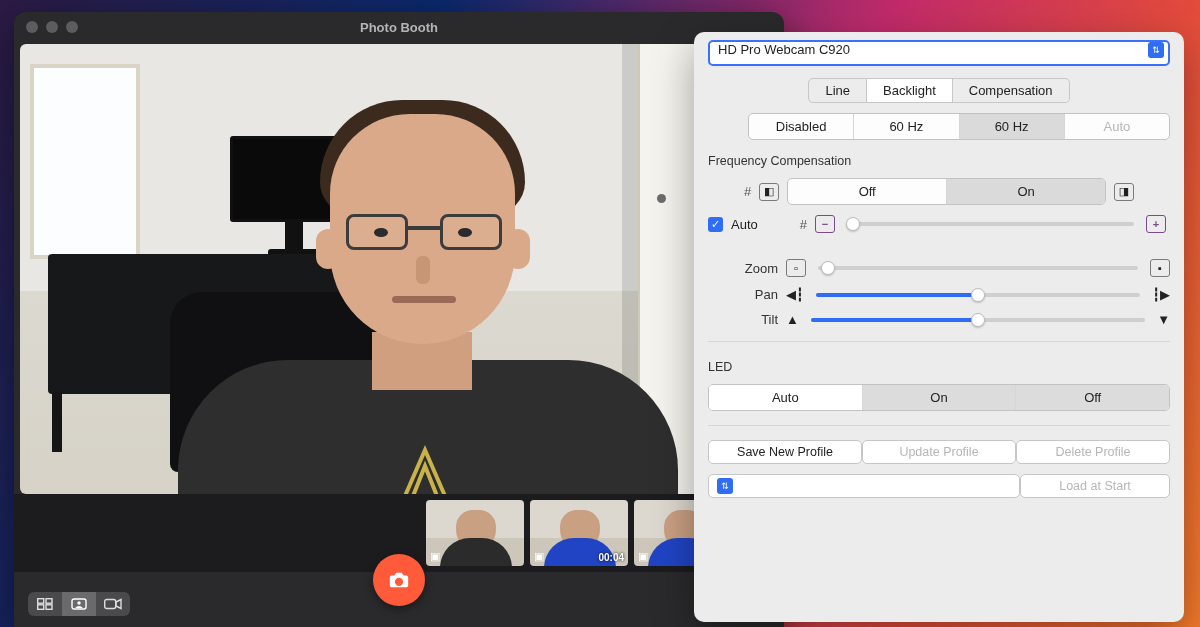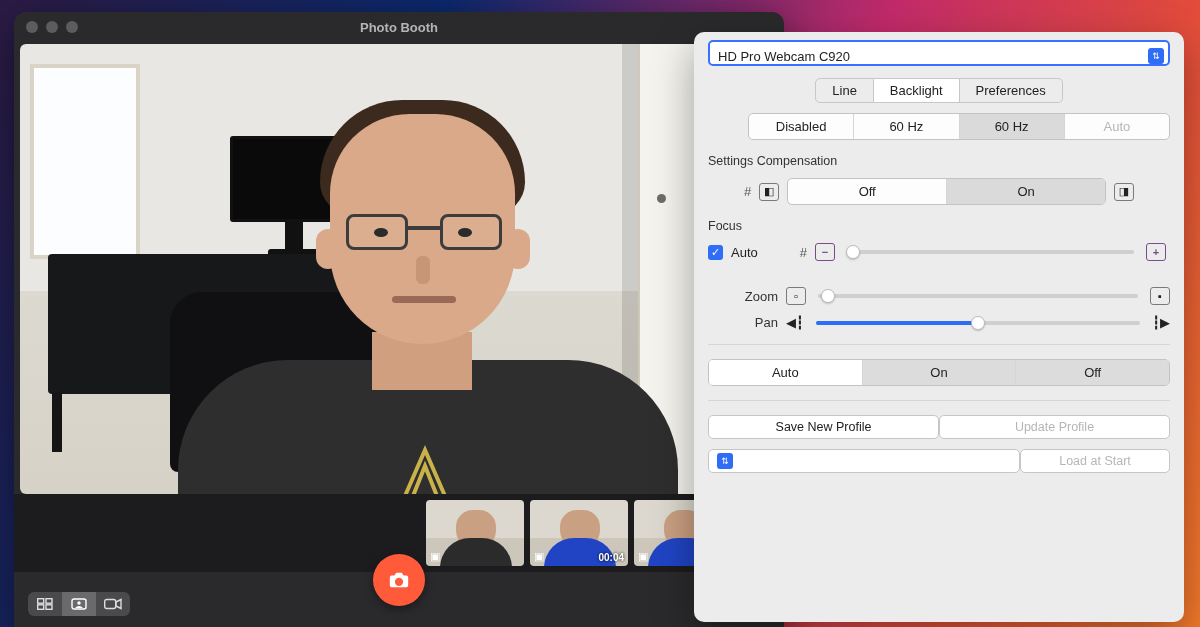--- a/index.html
+++ b/index.html
@@ -78,21 +78,21 @@
     position:absolute; right:16px; top:32px; width:490px; height:590px;
     background:#ececec; border-radius:10px; box-shadow:0 14px 40px rgba(0,0,0,.35);
     display:flex; flex-direction:column; font-size:13px; color:#222;
   }
   .ws-titlebar{height:26px;display:flex;align-items:center;position:relative;}
   .ws-titlebar .traffic{margin-left:10px;}
   .ws-titlebar .tl-red{background:#ff5f57;} .ws-titlebar .tl-yellow{background:#febc2e;} .ws-titlebar .tl-green{background:#c6c6c6;}
   .ws-title{position:absolute;left:0;right:0;text-align:center;font-size:13px;color:#3a3a3a;}
 
   .ws-body{padding:8px 14px 12px 14px; display:flex; flex-direction:column; gap:10px; overflow:hidden;}
-  .ws-select{display:flex;align-items:flex-end;border:2px solid #3a70ff;border-radius:5px;background:#fff;height:26px;padding:0 4px 0 8px;}
+  .ws-select{display:flex;align-items:flex-start;border:2px solid #3a70ff;border-radius:5px;background:#fff;height:26px;padding:0 4px 0 8px;}
   .ws-select span{flex:1;}
   .ws-select .caret{width:16px;height:16px;background:#2f6df6;border-radius:3px;display:flex;align-items:center;justify-content:center;color:#fff;font-size:9px;line-height:8px;}
 
   .ws-tabs{display:flex;justify-content:center;gap:0;margin-top:2px;}
   .ws-tab{padding:4px 16px;border:1px solid #c7c7c7;background:#ececec;font-size:13px;}
   .ws-tab:first-child{border-radius:5px 0 0 5px;}
   .ws-tab:last-child{border-radius:0 5px 5px 0;border-left:none;}
   .ws-tab.mid{border-left:none;}
   .ws-tab.active{background:#fff;}
 
@@ -236,42 +236,41 @@
 
   <div class="ws-body">
     <div class="ws-select">
       <span>HD Pro Webcam C920</span>
       <div class="caret">⇅</div>
     </div>
 
     <div class="ws-tabs">
       <div class="ws-tab">Line</div>
       <div class="ws-tab mid active">Backlight</div>
-      <div class="ws-tab">Preferences</div>
+      <div class="ws-tab">Compensation</div>
     </div>
 
     <div class="seg indent">
       <div class="opt">Disabled</div>
       <div class="opt">60 Hz</div>
       <div class="opt sel">60 Hz</div>
       <div class="opt dis">Auto</div>
     </div>
 
-    <div class="ws-section-label">Settings Compensation</div>
+    <div class="ws-section-label">Frequency Compensation</div>
     <div class="row" style="padding:0 36px;">
       <span class="hash">#</span>
       <div class="iconbox">◧</div>
       <div class="seg" style="flex:1">
         <div class="opt">Off</div>
         <div class="opt sel">On</div>
       </div>
       <div class="iconbox">◨</div>
     </div>
 
-    <div class="ws-section-label">Focus</div>
     <div class="row" style="padding-right:4px;">
       <div class="chk">✓</div>
       <span>Auto</span>
       <span style="width:26px"></span>
       <span class="hash">#</span>
       <div class="iconbox purple">−</div>
       <div class="track">
         <div class="knob" style="left:2%"></div>
       </div>
       <div class="iconbox purple">+</div>
@@ -289,34 +288,45 @@
     </div>
     <div class="row">
       <div class="lab">Pan</div>
       <span class="arrow">◀┇</span>
       <div class="track">
           <div class="fill" style="width:50%"></div>
           <div class="knob" style="left:50%"></div>
         </div>
       <span class="arrow">┇▶</span>
     </div>
+    <div class="row">
+      <div class="lab">Tilt</div>
+      <span class="arrow">▲</span>
+      <div class="track">
+          <div class="fill" style="width:50%"></div>
+          <div class="knob" style="left:50%"></div>
+        </div>
+      <span class="arrow">▼</span>
+    </div>
 
     <div class="hr"></div>
 
+    <div class="ws-section-label">LED</div>
     <div class="seg">
       <div class="opt" style="background:#fff">Auto</div>
       <div class="opt sel" style="background:#dcdcdc">On</div>
       <div class="opt sel" style="background:#dcdcdc">Off</div>
     </div>
 
     <div class="hr"></div>
 
     <div class="btnrow">
       <div class="btn">Save New Profile</div>
       <div class="btn dis">Update Profile</div>
+      <div class="btn dis">Delete Profile</div>
     </div>
     <div class="btnrow">
       <div class="profile-select">
         <span></span>
         <div class="caret">⇅</div>
       </div>
       <div class="btn dis" style="flex:0 0 150px">Load at Start</div>
     </div>
   </div>
 </div>

